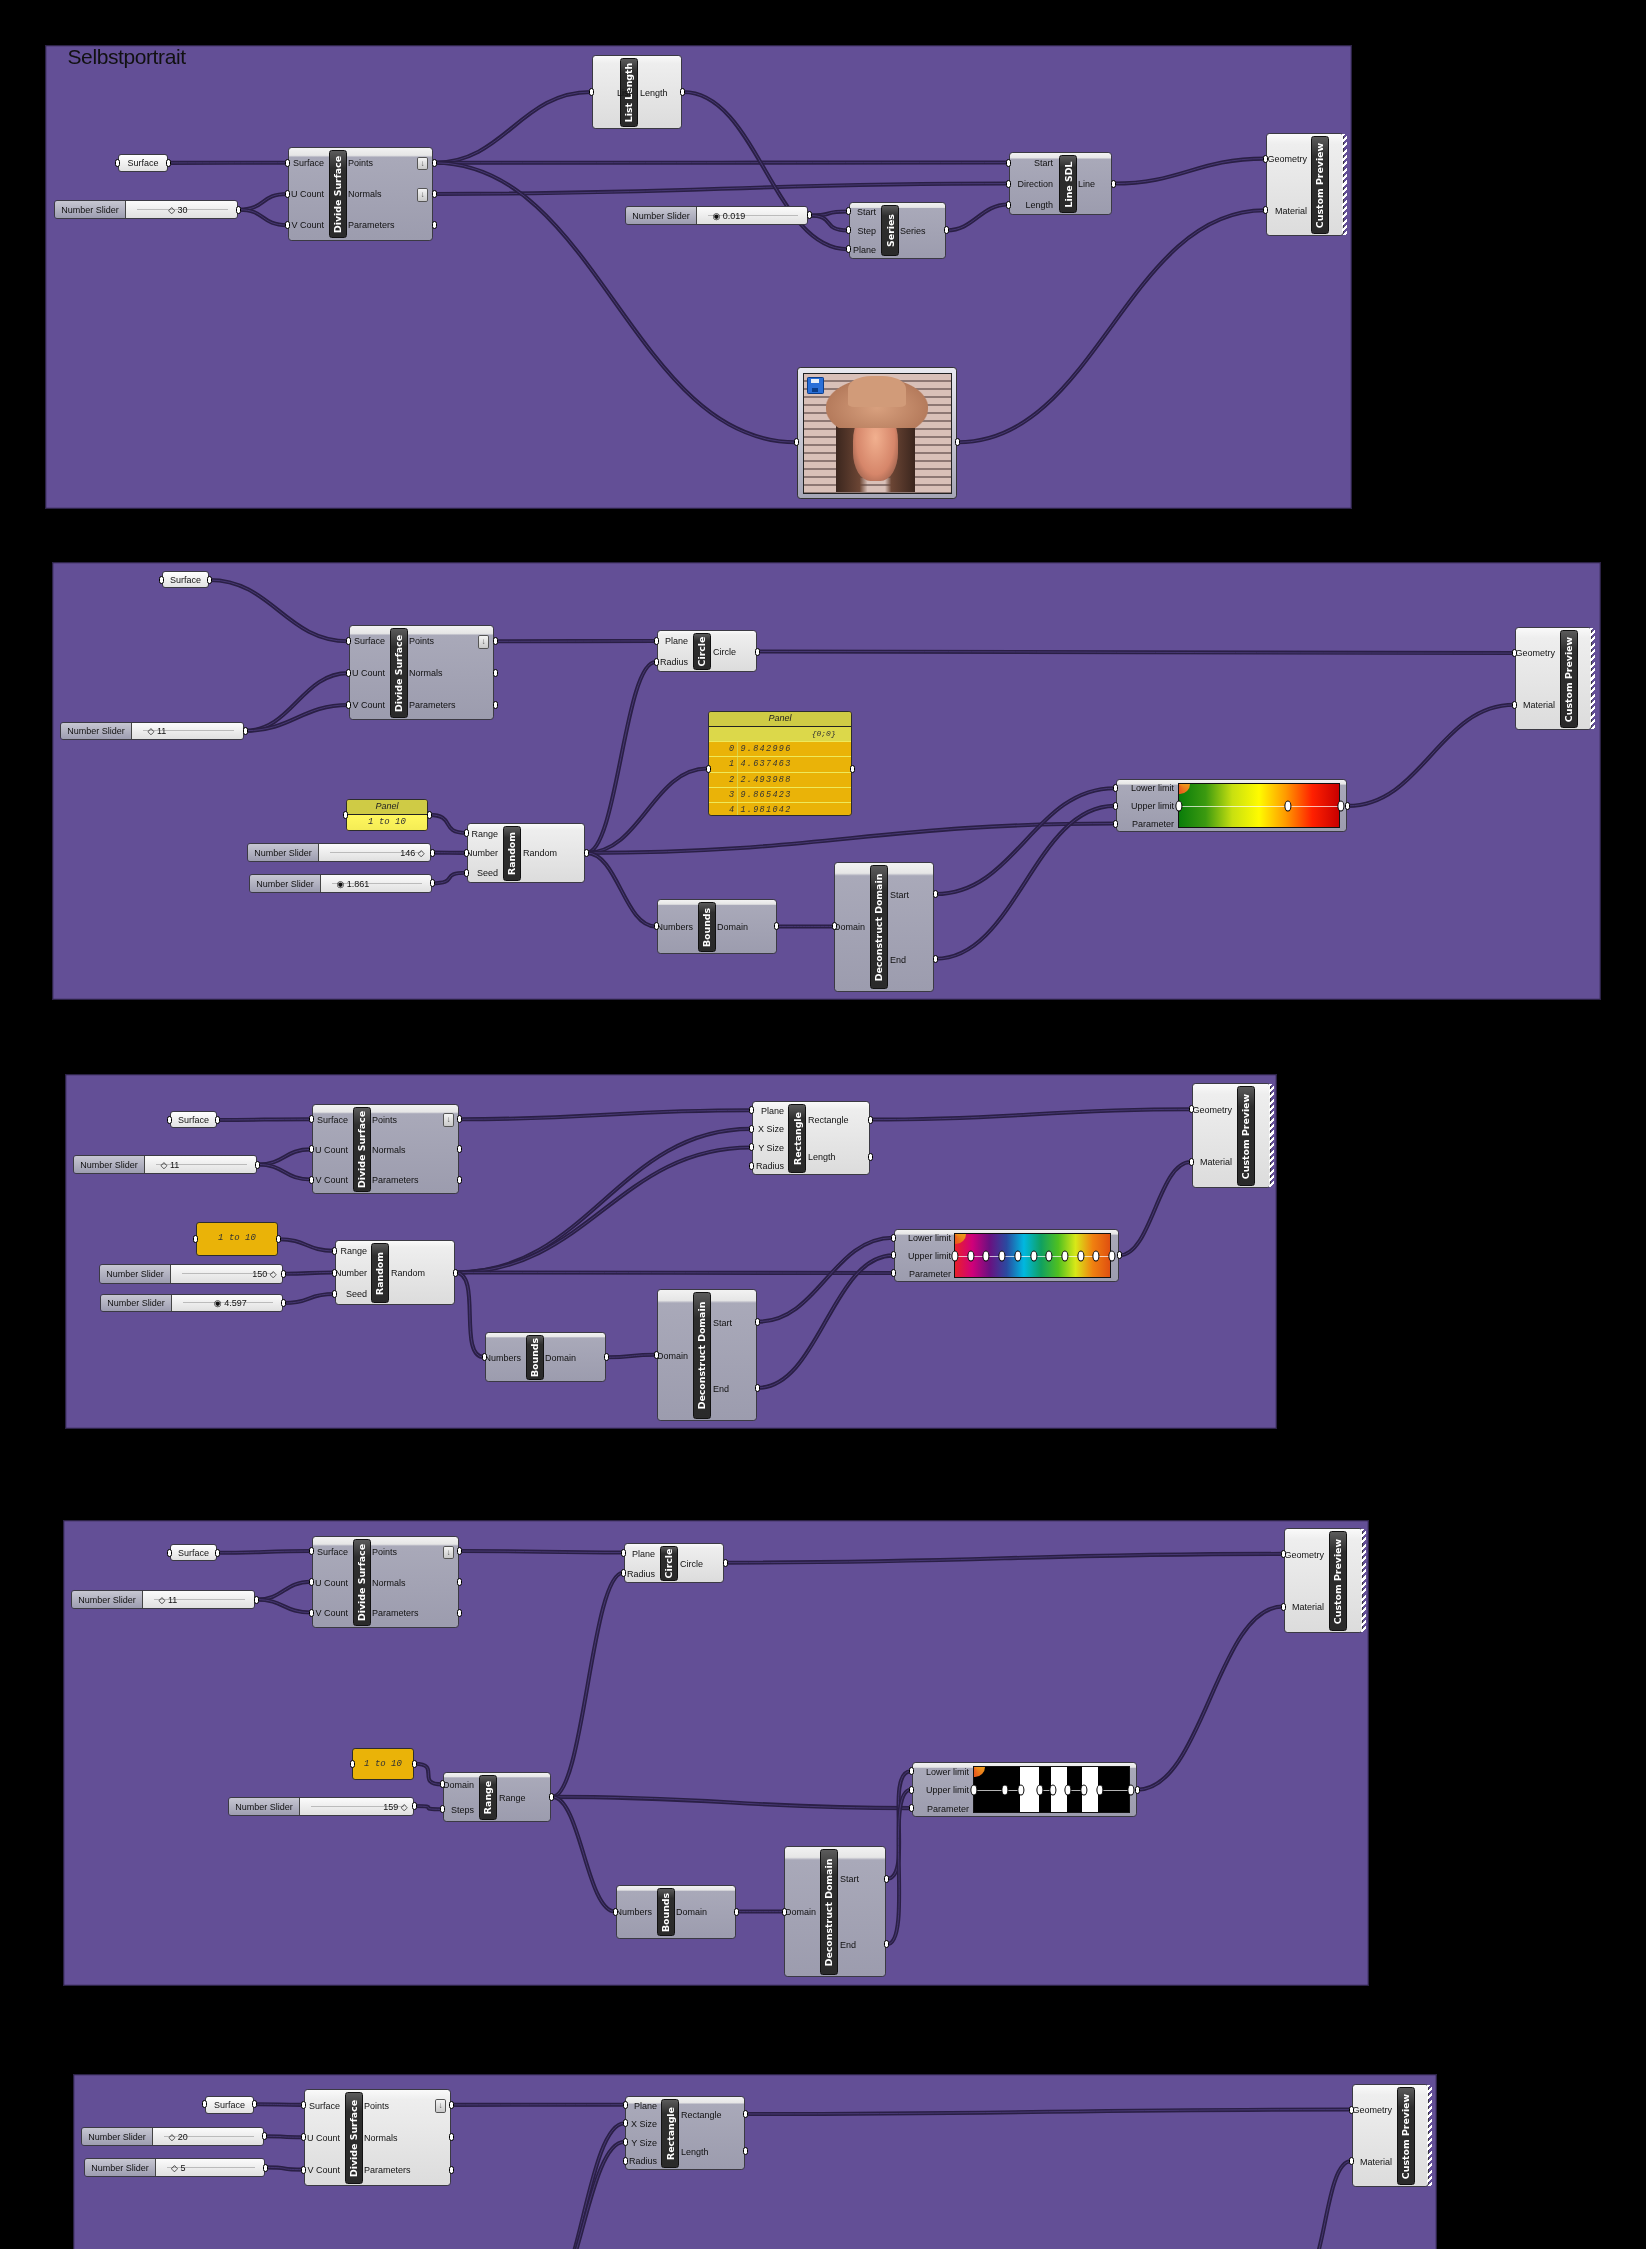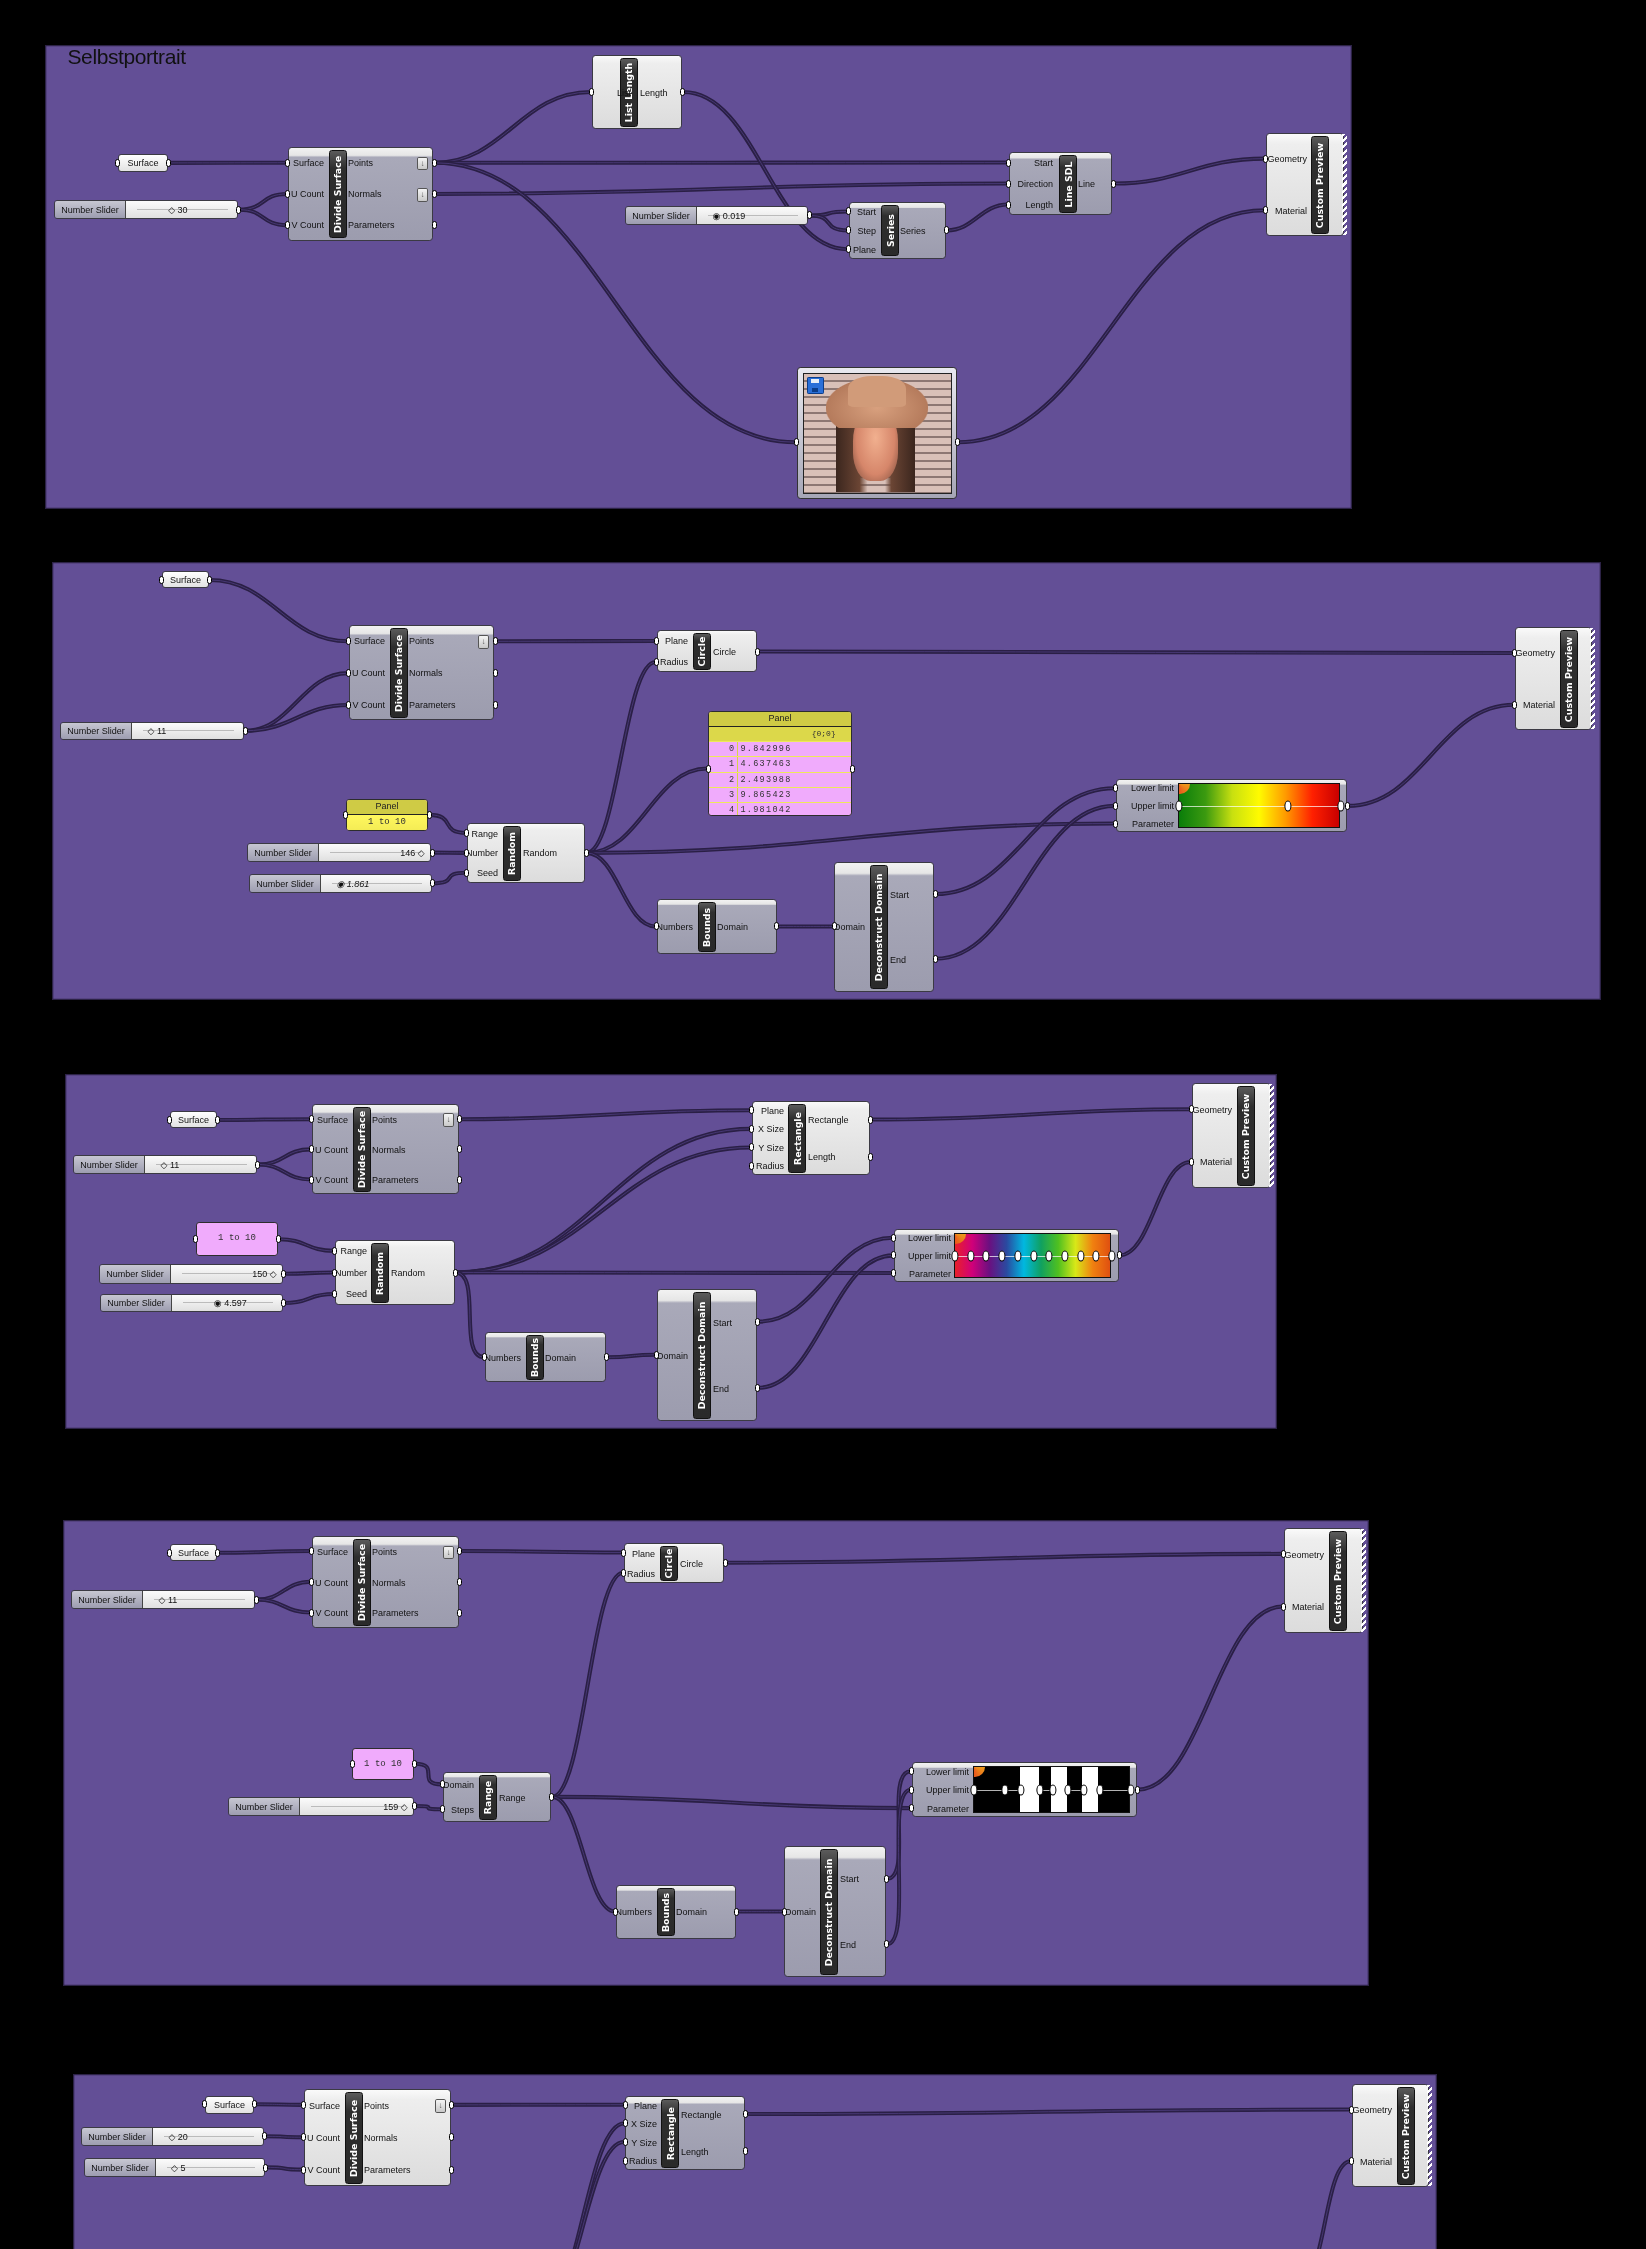--- a/index.html
+++ b/index.html
@@ -18,21 +18,21 @@
   .grip{position:absolute;width:4.5px;height:8px;background:#fff;border:1.3px solid #000;border-radius:4px;box-sizing:border-box;}
   .flatten{position:absolute;width:11.7px;height:13.5px;background:linear-gradient(#f4f4f4,#c9c9c9);border:0.9px solid #555;border-radius:1.8px;box-sizing:border-box;
         font-size:8px;color:#555;text-align:center;line-height:11.7px;}
   .param{position:absolute;box-sizing:border-box;border:1.3px solid #3b3a43;border-radius:3.1px;background:linear-gradient(#fff,#e2e2e2);
         font-size:9px;color:#111;display:flex;align-items:center;justify-content:center;}
   .slider{position:absolute;box-sizing:border-box;border:1.3px solid #3b3a43;border-radius:3.1px;display:flex;overflow:hidden;}
   .slider .s-name{background:linear-gradient(#c7c7d2,#9d9db0);border-right:0.9px solid #444;display:flex;align-items:center;justify-content:center;font-size:9px;color:#111;white-space:nowrap;}
   .slider .s-track{flex:1;position:relative;background:linear-gradient(#fbfbfb,#e0e0e0);}
   .slider .s-rail{position:absolute;left:10%;right:8%;top:46%;height:0;border-top:0.9px solid #bbb;}
   .slider .s-val{position:absolute;top:50%;transform:translateY(-50%);font-size:9px;color:#111;white-space:nowrap;}
-  .panel{position:absolute;box-sizing:border-box;border:1.3px solid #2d2d2d;border-radius:3.1px;background:#f0abfc;overflow:hidden;font-family:"Liberation Mono",monospace;color:#333;}
+  .panel{position:absolute;box-sizing:border-box;border:1.3px solid #2d2d2d;border-radius:3.1px;background:#eab308;overflow:hidden;font-family:"Liberation Mono",monospace;color:#333;font-style:italic;}
   .panel .p-head{background:#cfcb45;text-align:center;font-family:"Liberation Sans",sans-serif;font-size:9px;color:#222;border-bottom:1.3px solid #222;}
   .panel .p-text{font-size:9px;text-align:center;}
   .panel .p-path{background:#dcd84a;text-align:right;font-size:8px;padding-right:15.3px;position:relative;}
   .panel .p-row{display:flex;font-size:8.5px;border-top:0.4px solid #eee95a;}
   .panel .p-idx{width:25px;text-align:right;padding-right:2.7px;border-right:0.9px solid #d7d24a;}
   .panel .p-v{padding-left:2.7px;letter-spacing:1.3px;}
   .gradient{position:absolute;border:1.3px solid #111;box-sizing:border-box;}
   .gline{position:absolute;height:1.3px;background:rgba(255,255,255,.7);}
   .gstop{position:absolute;width:7.2px;height:10.8px;background:#fff;border:1.8px solid #000;border-radius:50%;box-sizing:border-box;transform:translate(-50%,-50%);}
   .corner-icon{position:absolute;width:10.8px;height:10.8px;border-bottom-right-radius:10.8px;background:conic-gradient(from 180deg at 0 0,#3a9a2b,#f4e11b,#e8571c);}
@@ -392,21 +392,21 @@
       <div class="s-track">
         <div class="s-rail"></div>
         <div class="s-val" style="right: 5.4px;"><span>146</span> <span>◇</span></div>
       </div>
     </div>
     <div class="grip" style="left: 430px; top: 849px;"></div>
     <div class="slider" style="left: 249px; top: 874px; width: 183px; height: 19px;">
       <div class="s-name" style="width: 70px;">Number Slider</div>
       <div class="s-track">
         <div class="s-rail"></div>
-        <div class="s-val" style="left: 14%; font-style: italic;"><span>◉</span> <span>1.861</span></div>
+        <div class="s-val" style="left: 14%;"><span>◉</span> <span>1.861</span></div>
       </div>
     </div>
     <div class="grip" style="left: 430px; top: 879px;"></div>
     <div class="node white" style="left: 467px; top: 823px; width: 118px; height: 60px;">
       <div class="nickname" style="left: 35px; top: 2.2px; width: 16px; height: 53px;">
         <span>Random</span>
       </div>
       <div class="plabel in" style="right: 86px; top: 5.5px;">Range</div>
       <div class="plabel in" style="right: 86px; top: 25.4px;">Number</div>
       <div class="plabel in" style="right: 86px; top: 45px;">Seed</div>

